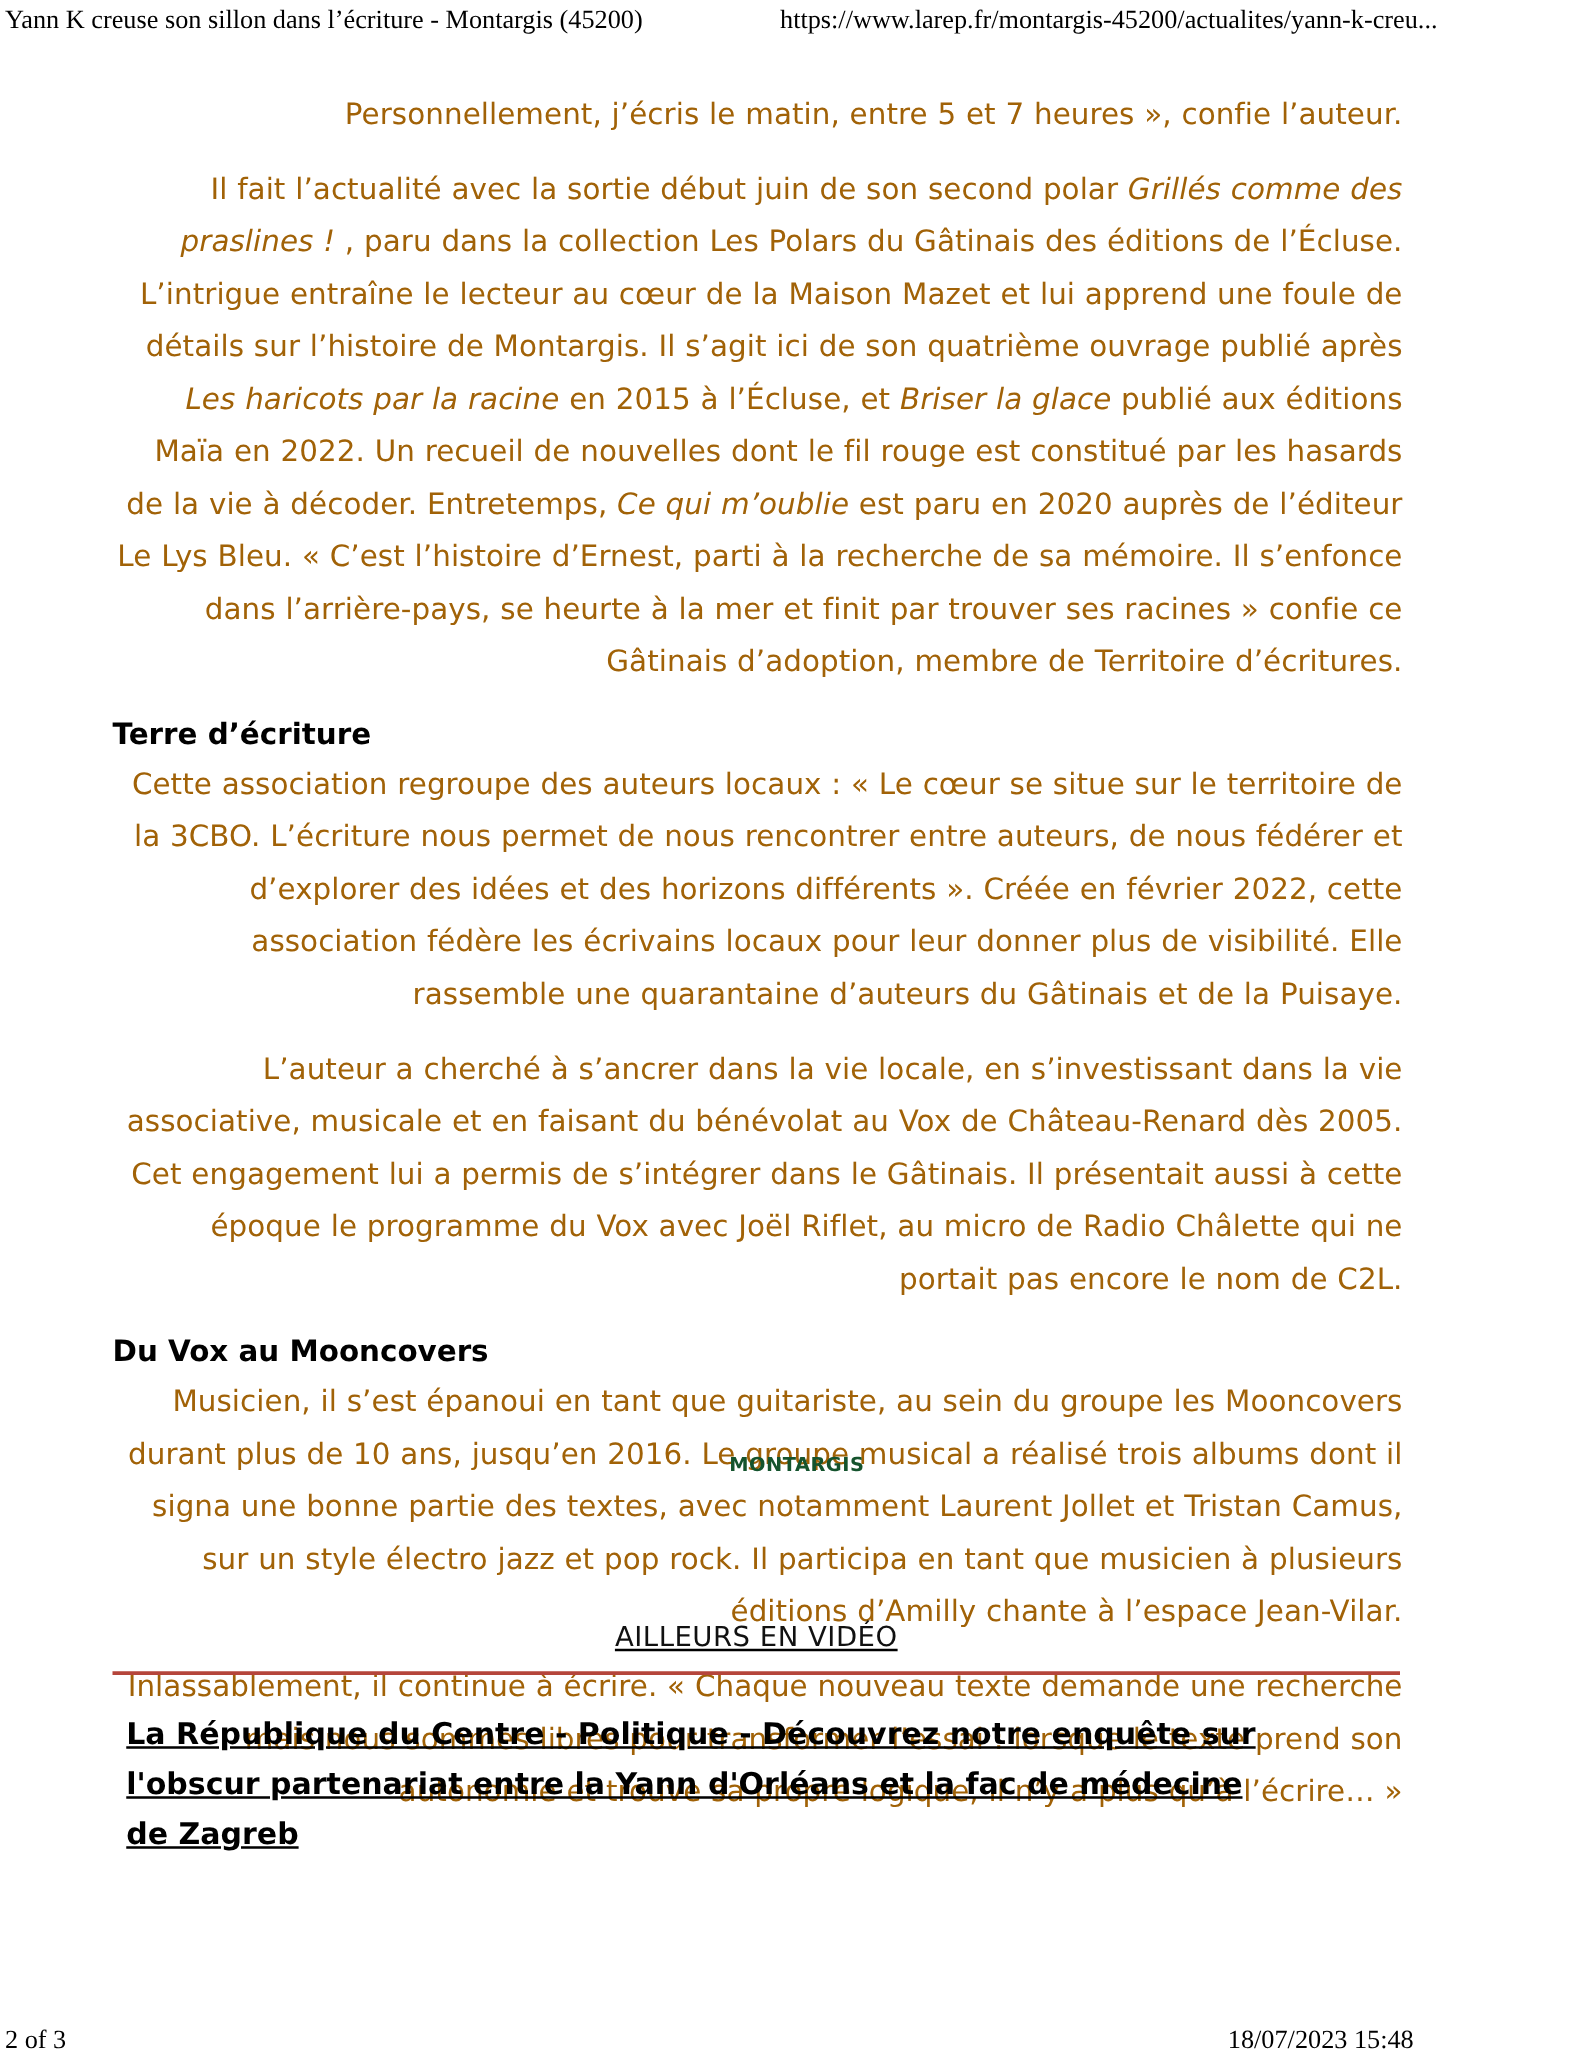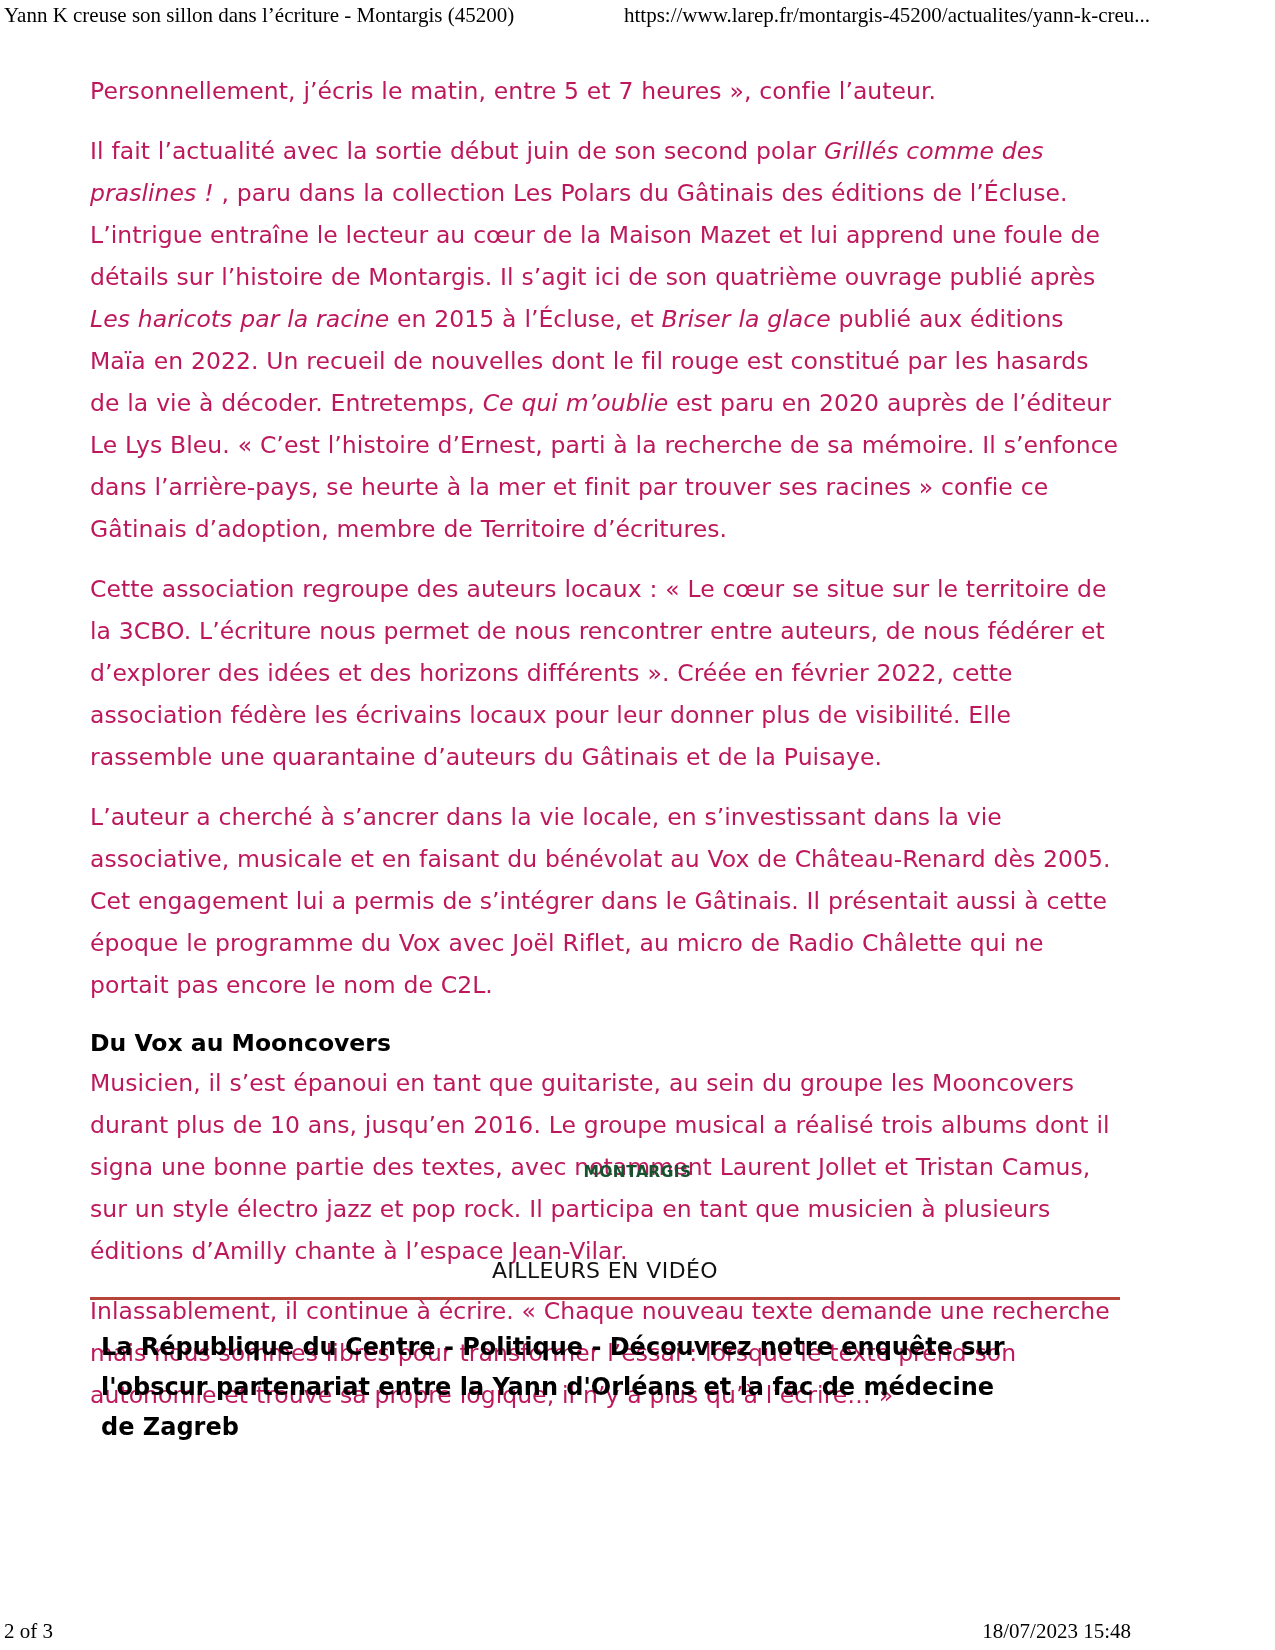--- a/index.html
+++ b/index.html
@@ -45,23 +45,23 @@
   .article {
     position: absolute;
     left: 90px;
     top: 70px;
     width: 1032px;
   }
 
   .para {
     font-size: 23.5px;
     line-height: 42px;
-    color: #be185d;
+    color: #a16207;
     margin: 0 0 18px 0;
-    text-align: left;
+    text-align: right;
     letter-spacing: 0.05px;
     word-spacing: 0.3px;
   }
 
   .para em {
     font-style: italic;
   }
 
   .subhead {
     font-size: 23.5px;
@@ -81,22 +81,23 @@
     font-size: 15.5px;
     font-weight: bold;
     letter-spacing: 0.4px;
     color: #14532d;
   }
 
   
   .video-block {
     position: absolute;
     left: 90px;
-    top: 1258px;
+    top: 1298px;
     width: 1030px;
+    text-decoration: underline;
   }
   .video-heading {
     text-align: center;
     font-size: 22px;
     letter-spacing: 0.4px;
     color: #111;
     padding-bottom: 14px;
   }
   .video-rule {
     height: 3px;
@@ -143,20 +144,21 @@
   <span class="ph-url">https://www.larep.fr/montargis-45200/actualites/yann-k-creu...</span>
 </div>
 
 <div class="article">
 
   <p class="para"><span>Personnellement, j’écris le matin, entre 5 et 7 heures », confie l’auteur.</span></p>
 
   <p class="para"><span>Il fait l’actualité avec la sortie début juin de son second polar </span><em>Grillés comme des praslines !</em><span> , paru dans la collection Les Polars du Gâtinais des éditions de l’Écluse. L’intrigue entraîne le lecteur au cœur de la Maison Mazet et lui apprend une foule de détails sur l’histoire de Montargis. Il s’agit ici de son quatrième ouvrage publié après </span><em>Les haricots par la racine</em><span> en 2015 à l’Écluse, et </span><em>Briser la glace</em><span> publié aux éditions Maïa en 2022. Un recueil de nouvelles dont le fil rouge est constitué par les hasards de la vie à décoder. Entretemps, </span><em>Ce qui m’oublie</em><span> est paru en 2020 auprès de l’éditeur Le Lys Bleu. « C’est l’histoire d’Ernest, parti à la recherche de sa mémoire. Il s’enfonce dans l’arrière-pays, se heurte à la mer et finit par trouver ses racines » confie ce Gâtinais d’adoption, membre de Territoire d’écritures.</span></p>
 
   <div>
+    <div class="subhead">Terre d’écriture</div>
     <p class="para"><span>Cette association regroupe des auteurs locaux : « Le cœur se situe sur le territoire de la 3CBO. L’écriture nous permet de nous rencontrer entre auteurs, de nous fédérer et d’explorer des idées et des horizons différents ». Créée en février 2022, cette association fédère les écrivains locaux pour leur donner plus de visibilité. Elle rassemble une quarantaine d’auteurs du Gâtinais et de la Puisaye.</span></p>
     <p class="para"><span>L’auteur a cherché à s’ancrer dans la vie locale, en s’investissant dans la vie associative, musicale et en faisant du bénévolat au Vox de Château-Renard dès 2005. Cet engagement lui a permis de s’intégrer dans le Gâtinais. Il présentait aussi à cette époque le programme du Vox avec Joël Riflet, au micro de Radio Châlette qui ne portait pas encore le nom de C2L.</span></p>
   </div>
 
   <div>
     <div class="subhead">Du Vox au Mooncovers</div>
     <p class="para"><span>Musicien, il s’est épanoui en tant que guitariste, au sein du groupe les Mooncovers durant plus de 10 ans, jusqu’en 2016. Le groupe musical a réalisé trois albums dont il signa une bonne partie des textes, avec notamment Laurent Jollet et Tristan Camus, sur un style électro jazz et pop rock. Il participa en tant que musicien à plusieurs éditions d’Amilly chante à l’espace Jean-Vilar.</span></p>
     <p class="para"><span>Inlassablement, il continue à écrire. « Chaque nouveau texte demande une recherche mais nous sommes libres pour transformer l’essai : lorsque le texte prend son autonomie et trouve sa propre logique, il n’y a plus qu’à l’écrire… »</span></p>
   </div>
 

